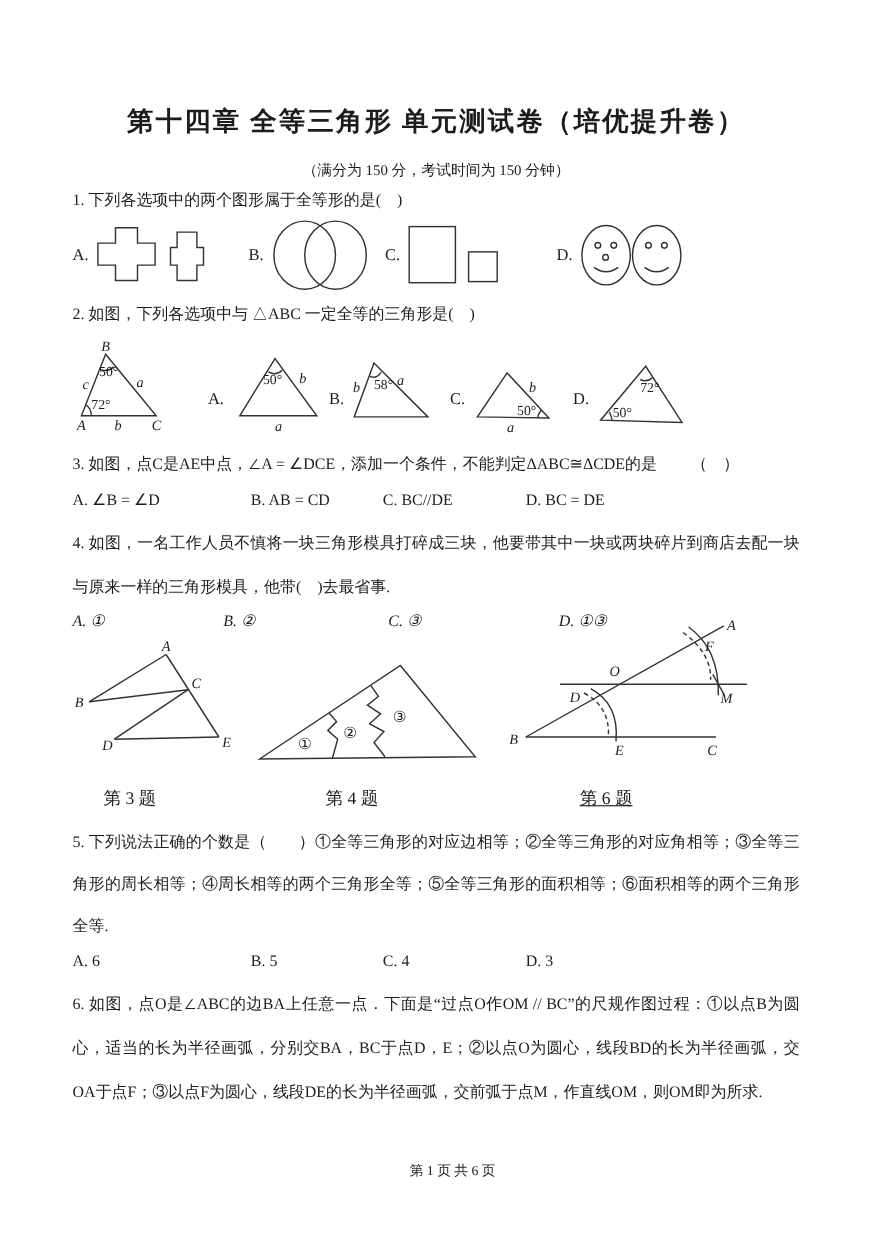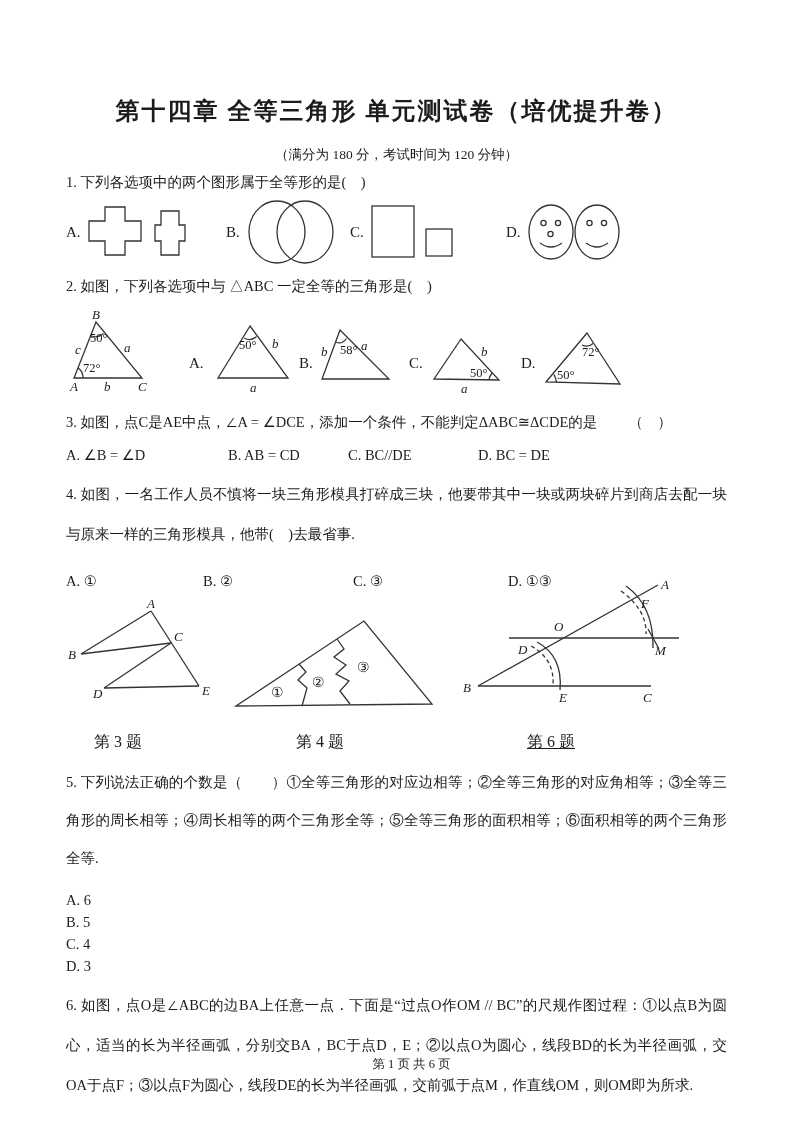--- a/index.html
+++ b/index.html
@@ -24,45 +24,45 @@
   .figrow2 { margin-top:4px; display:flex; align-items:flex-end; height:94px; }
   .figrow2 .grp { display:flex; align-items:flex-end; }
   .figrow2 .gref { width:123px; } .figrow2 .ga { width:110px; } .figrow2 .gb { width:110px; } .figrow2 .gc { width:112px; }
   .figrow2 .optlabel { margin-bottom:24px; }
   .optlabel { font-size:15px; margin-right:6px; }
   .q3line { margin-top:14px; display:flex; font-size:14.5px; line-height:24px; }
   .q3line .paren { margin-left:auto; margin-right:55px; }
   .optrow { margin-top:10px; display:flex; font-size:14.5px; line-height:22px; }
   .optrow span:nth-child(1){ width:162px; } .optrow span:nth-child(2){ width:120px; }
   .optrow span:nth-child(3){ width:130px; } .optrow span:nth-child(4){ flex:1; }
-  .optrow.q4r { margin-top:16px; }
+  .optrow.q4r { margin-top:0;font-style:italic; }
   .optrow.q4r span:nth-child(1){ width:137px; } .optrow.q4r span:nth-child(2){ width:150px; }
   .optrow.q4r span:nth-child(3){ width:155px; }
   .figsrow { margin-top:-18px; display:flex; align-items:flex-end; }
   .figblock { display:flex; flex-direction:column; }
   .fb3 { width:152px; } .fb4 { width:207px; margin-left:16px; } .fb6 { width:237px; margin-left:20px; }
   .caption { font-size:16px; margin-top:18px; }
   .fb3 .caption { padding-left:28px; } .fb4 .caption { padding-left:62px; } .fb6 .caption { padding-left:66px;text-decoration:underline; }
-  .opt5 { margin-top:12px;flex-direction:column; }
+  .opt5 { margin-top:2px; }
   .footer { position:absolute; top:1056px; left:15px; width:100%; text-align:center; font-size:12.5px; }
   svg { display:block; }
   svg path, svg line, svg polygon, svg ellipse, svg rect, svg circle { fill:none; stroke:#333; stroke-width:1.3; }
   svg text { fill:#1c1c1c; stroke:none; font-family:"Liberation Serif", serif; }
   .vlab { font-style:italic; font-size:13px; }
   .alab { font-size:12.5px; }
   .clab { font-size:14px; }
   .dash { stroke-dasharray:4,3; }
 </style>
 </head>
 <body>
 
 <div class="page">
 
   <div class="title">第十四章 全等三角形 单元测试卷（培优提升卷）</div>
-  <div class="subtitle">（满分为 180 分，考试时间为 120 分钟）</div>
+  <div class="subtitle">（满分为 150 分，考试时间为 150 分钟）</div>
 
 
   <div class="qtext">1. 下列各选项中的两个图形属于全等形的是(　)</div>
   <div class="figrow1">
     <div class="grp g1">
       <span class="optlabel">A.</span>
       <svg width="112" height="62" viewBox="0 0 112 62">
         <polygon points="18,6 38,6 38,20 54,20 54,40 38,40 38,54 18,54 18,40 2,40 2,20 18,20"></polygon>
         <polygon points="74,10 92,10 92,24 98,24 98,40 92,40 92,54 74,54 74,40 68,40 68,24 74,24"></polygon>
       </svg>

